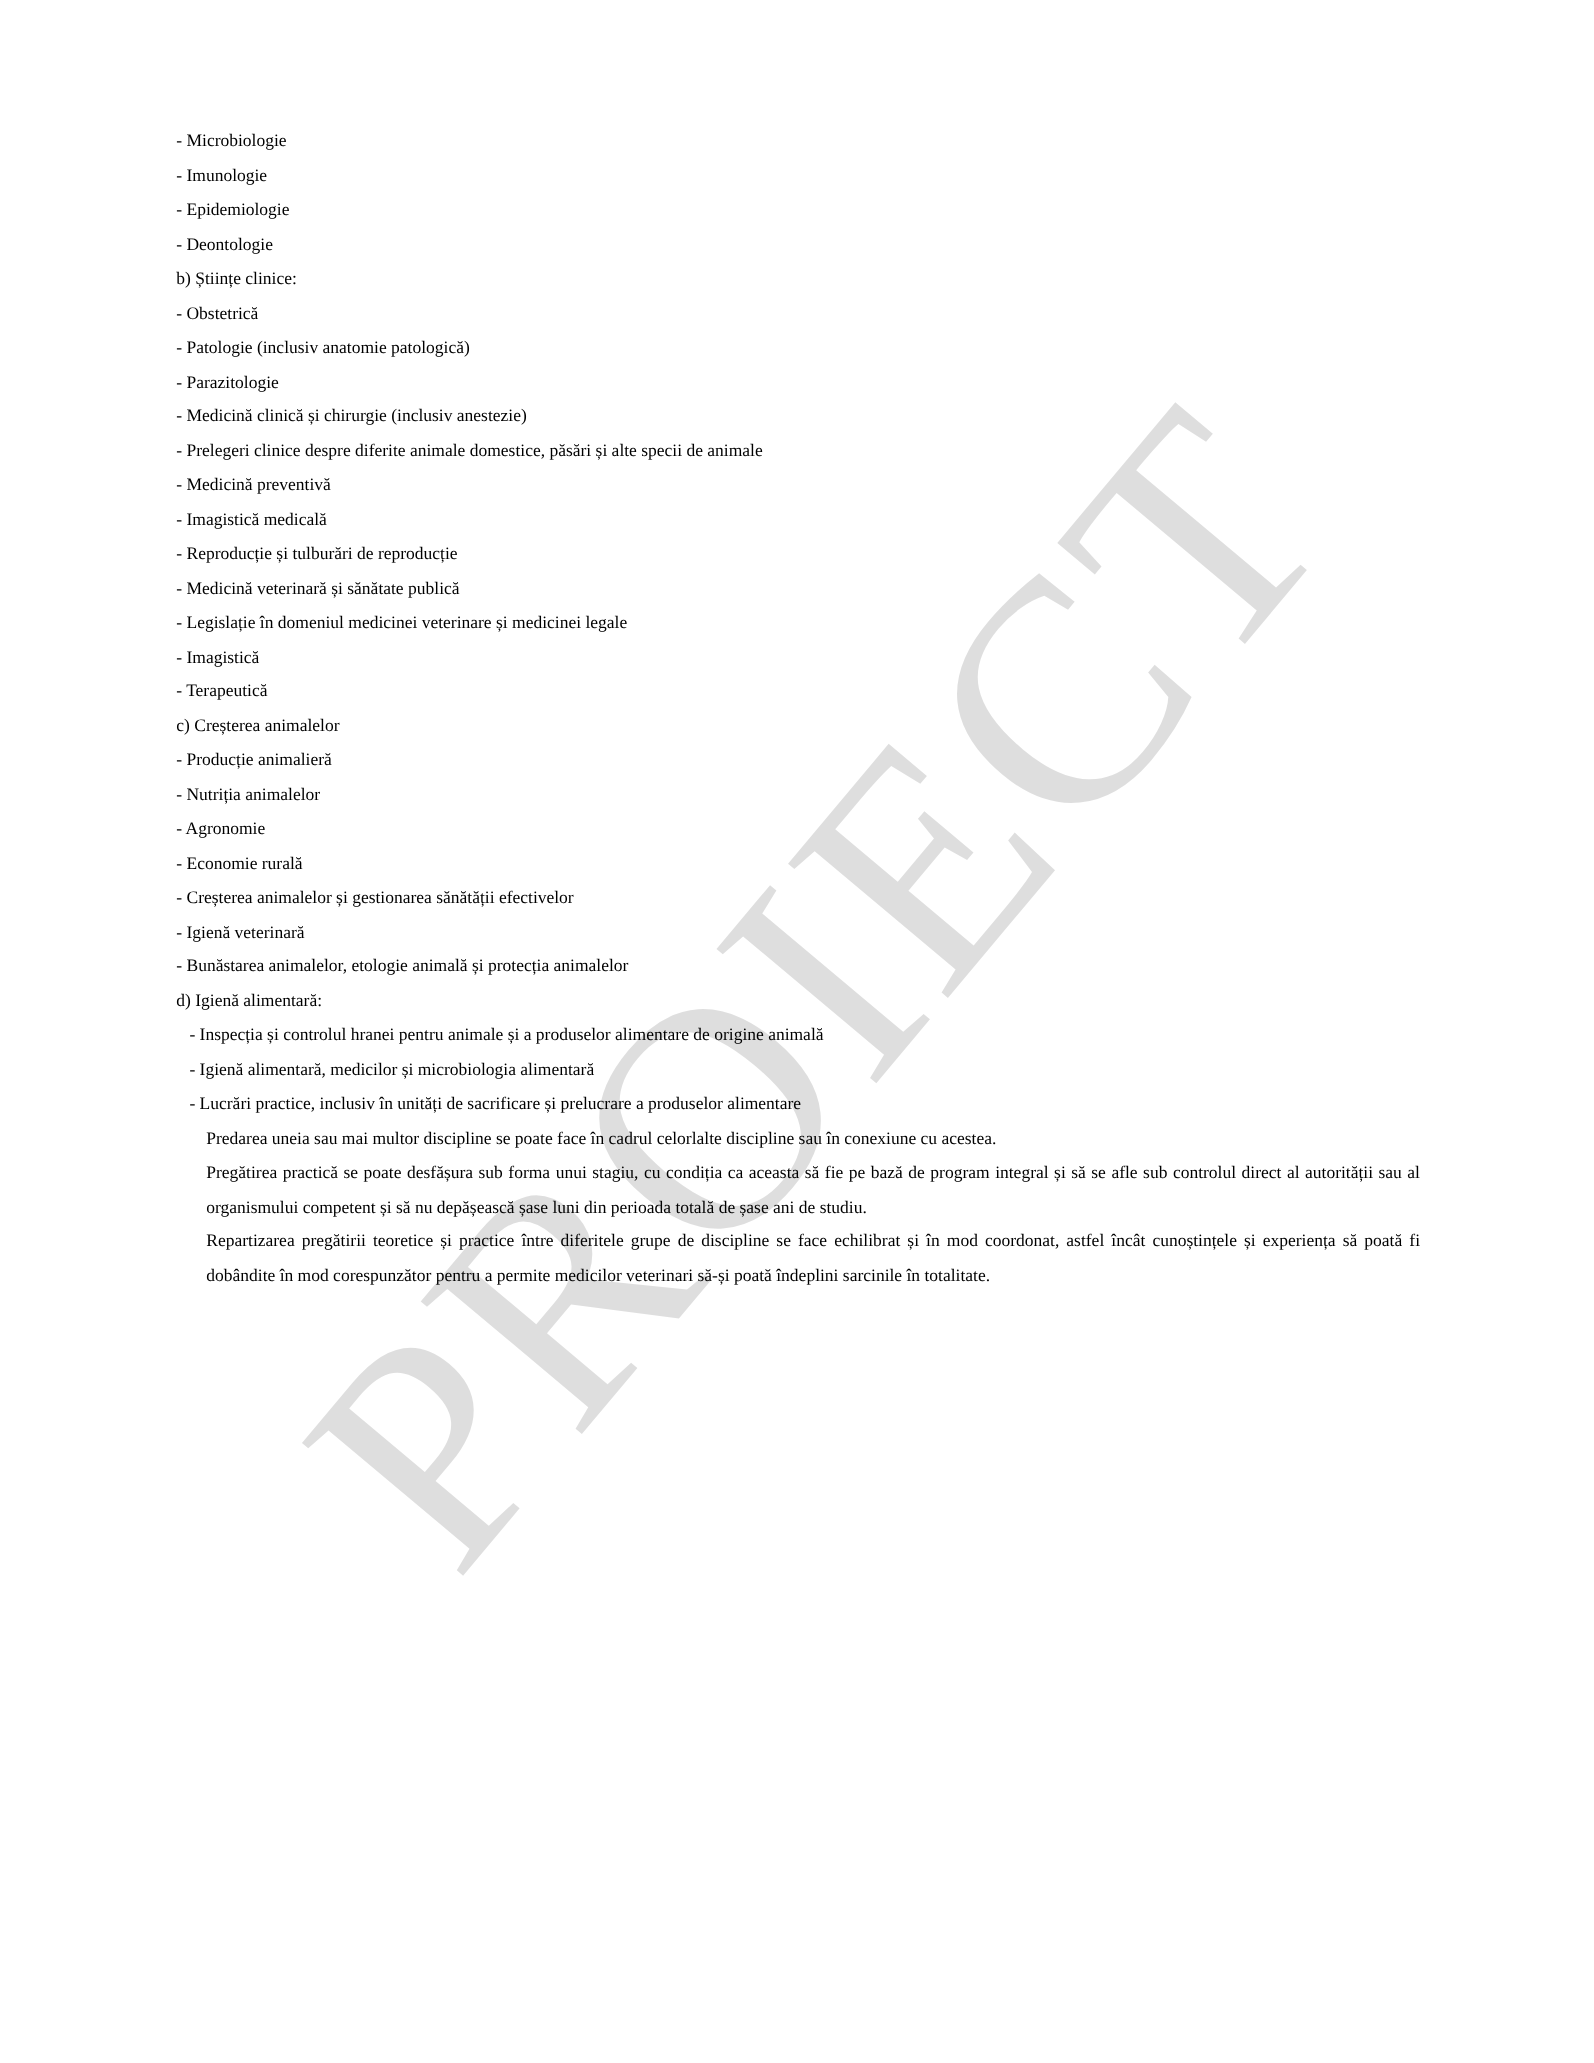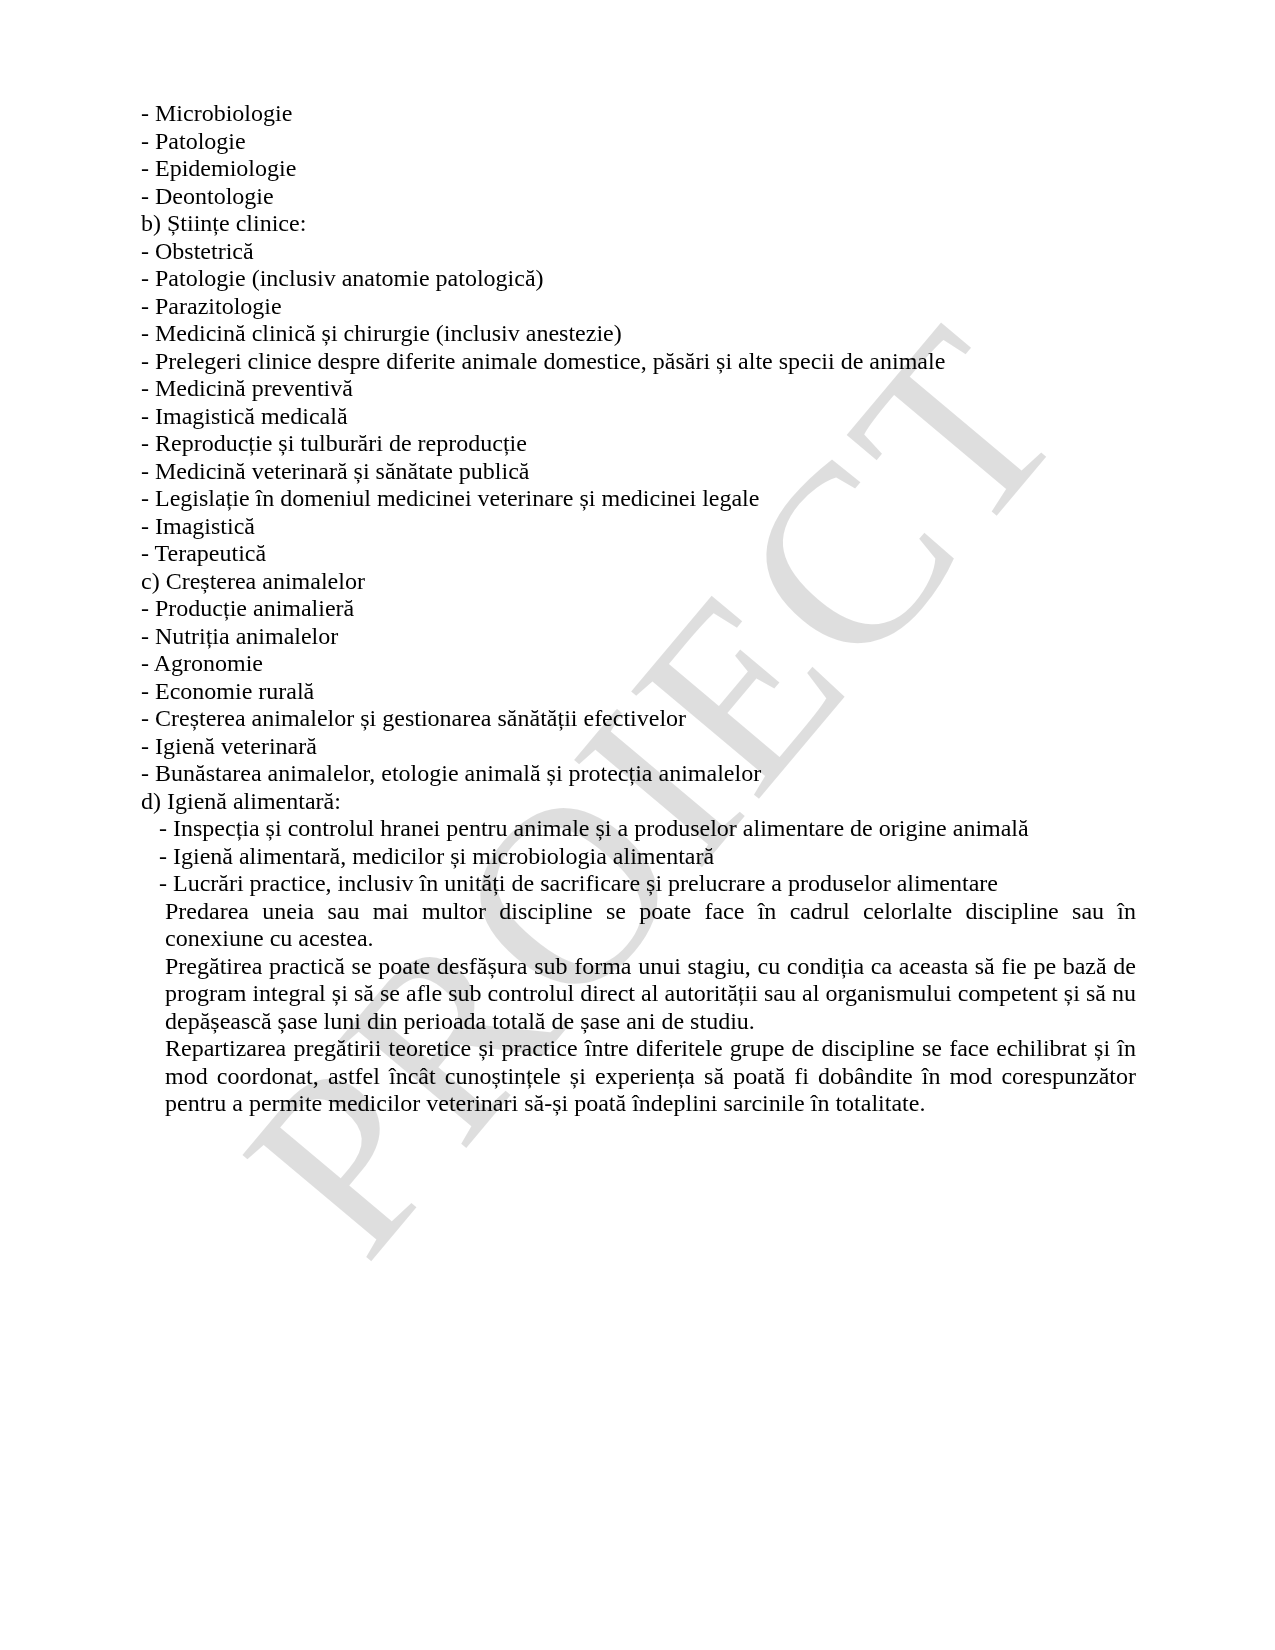--- a/index.html
+++ b/index.html
@@ -29,40 +29,40 @@
     white-space: nowrap;
     z-index: 0;
     user-select: none;
   }
   .content {
     position: absolute;
     left: 141px;
     top: 100px;
     width: 995px;
     z-index: 1;
-    font-size: 24px;
+    font-size: 14px;
     line-height: 27.5px;
   }
   .line {
     white-space: pre-wrap;
   }
   .para {
     text-align: justify;
     margin-left: 24px;
   }
 </style>
 </head>
 <body>
 
 <div class="page">
   <div class="watermark">PROIECT</div>
   <div class="content">
     <div class="lines">
         <div class="line">- Microbiologie</div>
-        <div class="line">- Patologie</div>
+        <div class="line">- Imunologie</div>
         <div class="line">- Epidemiologie</div>
         <div class="line">- Deontologie</div>
         <div class="line">b) Științe clinice:</div>
         <div class="line">- Obstetrică</div>
         <div class="line">- Patologie (inclusiv anatomie patologică)</div>
         <div class="line">- Parazitologie</div>
         <div class="line">- Medicină clinică și chirurgie (inclusiv anestezie)</div>
         <div class="line">- Prelegeri clinice despre diferite animale domestice, păsări și alte specii de animale</div>
         <div class="line">- Medicină preventivă</div>
         <div class="line">- Imagistică medicală</div>

